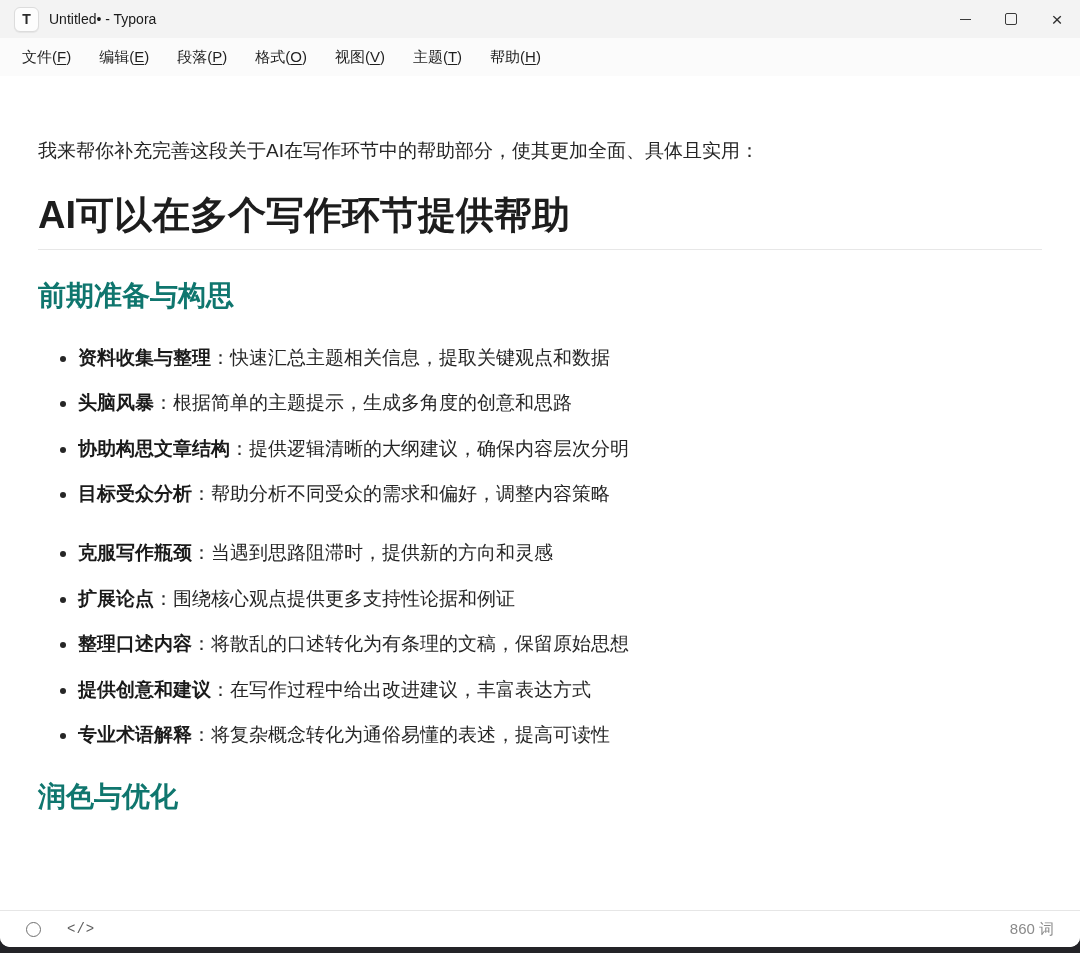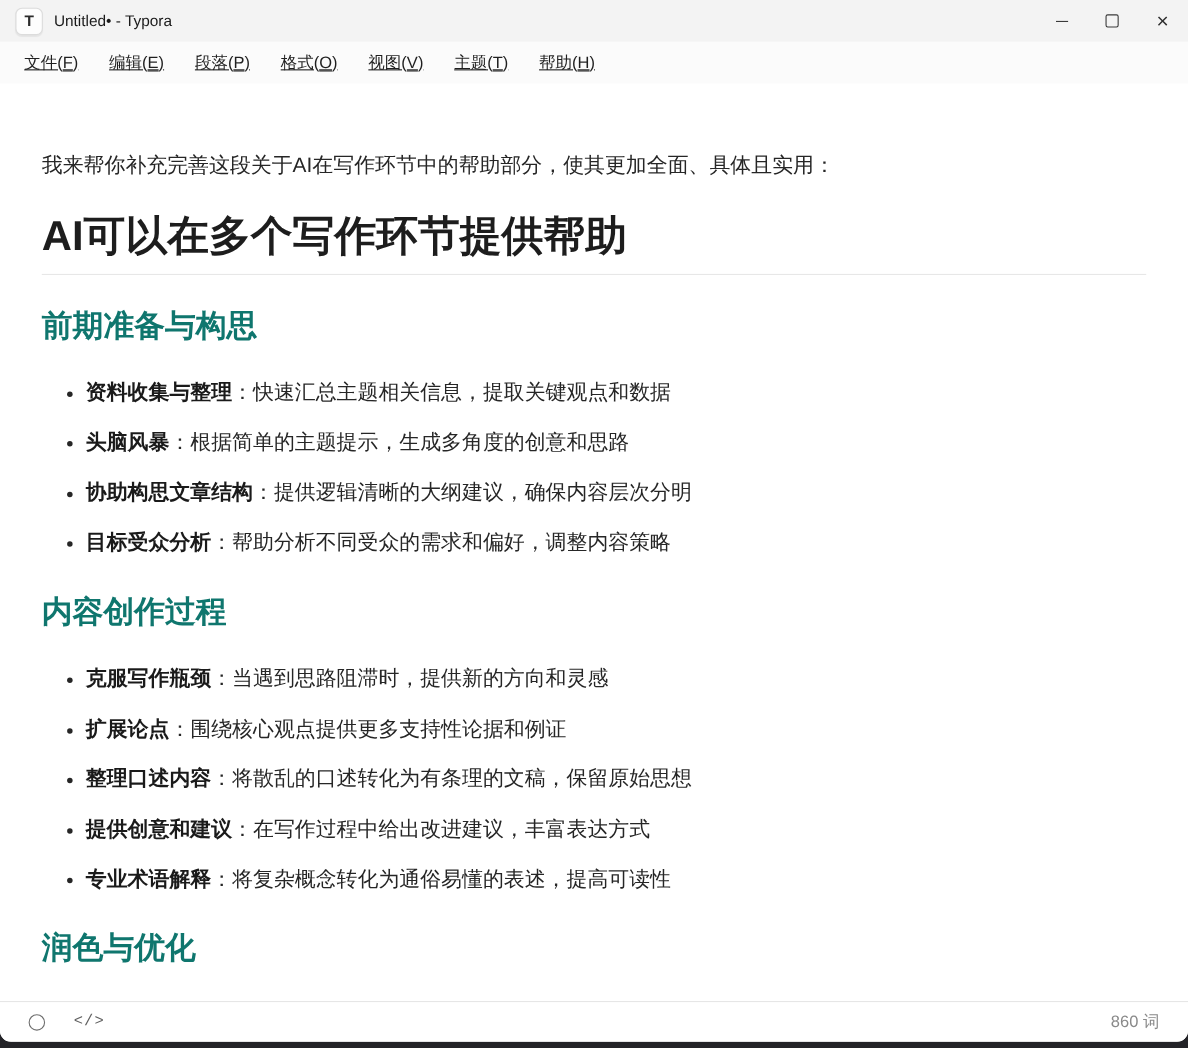--- a/index.html
+++ b/index.html
@@ -29,21 +29,21 @@
   .win-controls{margin-left:auto;display:flex;height:100%;}
   .win-btn{width:46px;height:100%;display:flex;align-items:center;justify-content:center;cursor:default;}
   .min-glyph{width:11px;height:0;border-top:1.2px solid #3a3a3a;display:block;}
   .max-glyph{width:10px;height:10px;border:1.2px solid #3a3a3a;border-radius:2px;display:block;}
   .close-glyph{font-size:19px;color:#2f2f2f;line-height:1;}
   
   .menubar{
     flex:0 0 38px;background:#fbfbfb;display:flex;align-items:center;
     padding-left:8px;font-size:15px;color:#1f1f1f;
   }
-  .menu-item{padding:5px 14px;border-radius:4px;text-decoration:underline;}
+  .menu-item{padding:5px 14px;border-radius:4px;}
   .mnemonic{text-decoration:underline;text-underline-offset:2px;}
   
   .content{flex:1 1 auto;overflow:hidden;background:#fff;}
   #write{padding:62px 38px 0 38px;color:#262626;font-size:19px;}
   #write p{margin:0 0 28px;line-height:1.42;}
   #write h1{
     font-size:38px;line-height:1.2;margin:0 0 24px;padding-bottom:10px;
     border-bottom:1px solid #e7e7e7;font-weight:700;color:#1d1d1d;
   }
   #write h2{font-size:28px;line-height:1.25;margin:28px 0 0;font-weight:700;color:#0f766e;}
@@ -98,21 +98,20 @@
         <h1>AI可以在多个写作环节提供帮助</h1>
 
         <h2>前期准备与构思</h2>
         <ul>
           <li><strong class="term">资料收集与整理</strong><span>：快速汇总主题相关信息，提取关键观点和数据</span></li>
           <li><strong class="term">头脑风暴</strong><span>：根据简单的主题提示，生成多角度的创意和思路</span></li>
           <li><strong class="term">协助构思文章结构</strong><span>：提供逻辑清晰的大纲建议，确保内容层次分明</span></li>
           <li><strong class="term">目标受众分析</strong><span>：帮助分析不同受众的需求和偏好，调整内容策略</span></li>
         </ul>
 
-        <h2>内容创作过程</h2>
         <ul>
           <li><strong class="term">克服写作瓶颈</strong><span>：当遇到思路阻滞时，提供新的方向和灵感</span></li>
           <li><strong class="term">扩展论点</strong><span>：围绕核心观点提供更多支持性论据和例证</span></li>
           <li><strong class="term">整理口述内容</strong><span>：将散乱的口述转化为有条理的文稿，保留原始思想</span></li>
           <li><strong class="term">提供创意和建议</strong><span>：在写作过程中给出改进建议，丰富表达方式</span></li>
           <li><strong class="term">专业术语解释</strong><span>：将复杂概念转化为通俗易懂的表述，提高可读性</span></li>
         </ul>
 
         <h2>润色与优化</h2>
       </div>

